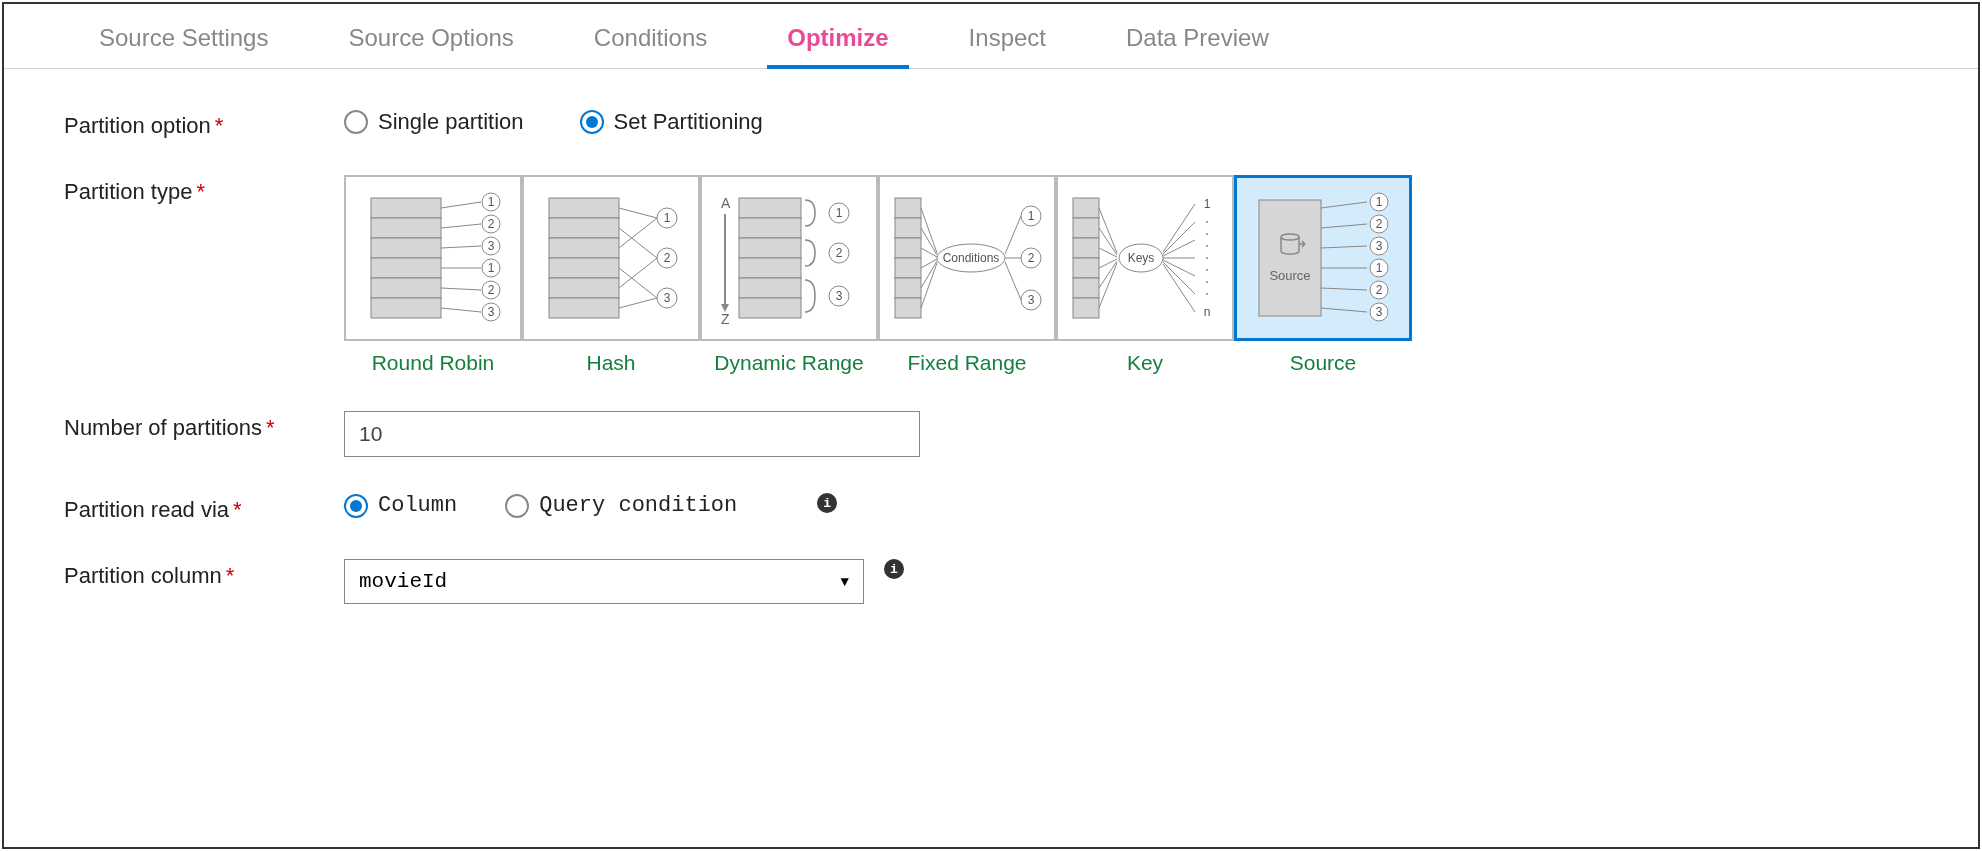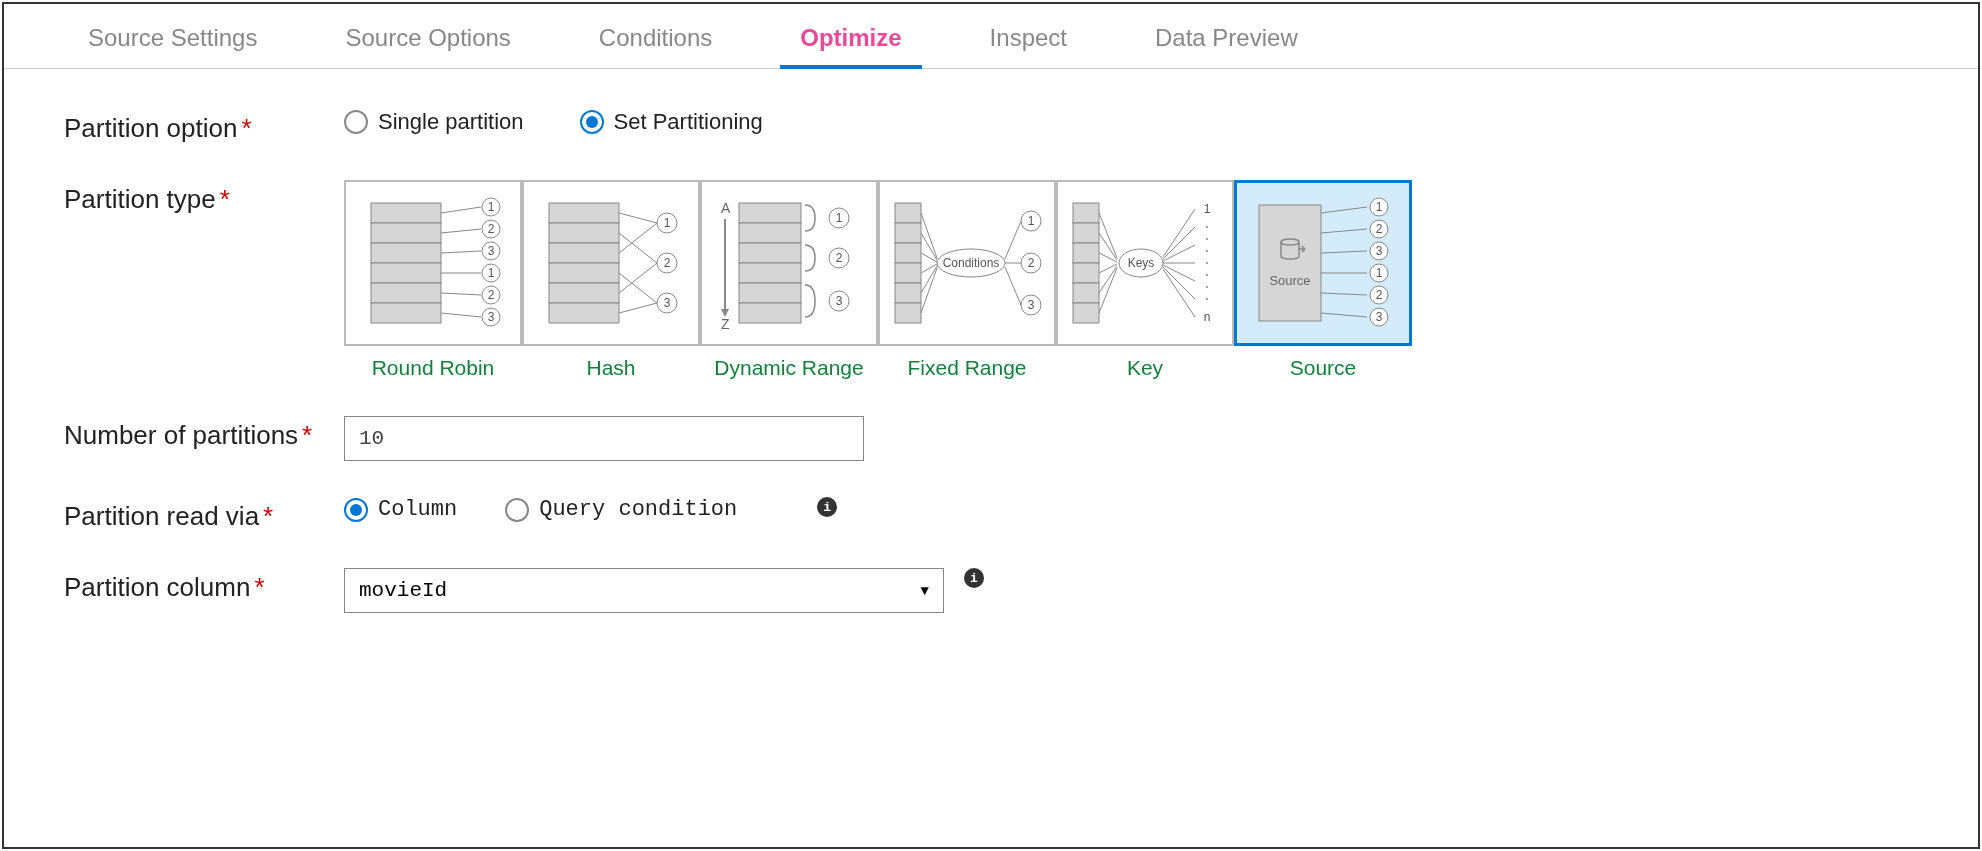--- a/index.html
+++ b/index.html
@@ -9,22 +9,21 @@
   padding: 2px;
 }
 .container {
   border: 2px solid #333;
   width: 100%;
   height: 847px;
 }
 .tabs {
   display: flex;
   border-bottom: 1px solid #d0d0d0;
-  padding: 0 44px;
-  gap: 8px;
+  padding: 0 55px;
 }
 .tab {
   padding: 20px 40px 16px;
   font-size: 24px;
   color: #888;
   cursor: pointer;
   position: relative;
 }
 .tab.active {
   color: #ec4899;
@@ -42,21 +41,21 @@
 .body {
   padding: 40px 60px;
 }
 .form-row {
   display: flex;
   align-items: flex-start;
   margin-bottom: 36px;
 }
 .form-label {
   width: 280px;
-  font-size: 26px;
+  font-size: 22px;
   color: #222;
   padding-top: 4px;
 }
 .form-label .req {
   color: #c00;
   margin-left: 4px;
 }
 .form-control {
   flex: 1;
 }
@@ -117,29 +116,28 @@
 }
 .type-label {
   font-size: 21px;
   color: #15803d;
   margin-top: 10px;
 }
 .text-input {
   border: 1px solid #888;
   padding: 10px 14px;
   font-size: 21px;
-  width: 520px;
+  width: 576px;
   color: #444;
-  font-family: Liberation Mono, monospace;
 }
 .select {
   border: 1px solid #888;
   padding: 10px 14px;
   font-size: 21px;
-  width: 600px;
+  width: 520px;
   display: flex;
   justify-content: space-between;
   align-items: center;
   cursor: pointer;
   gap: 16px;
 }
 .caret {
   font-size: 14px;
 }
 .info-icon {

